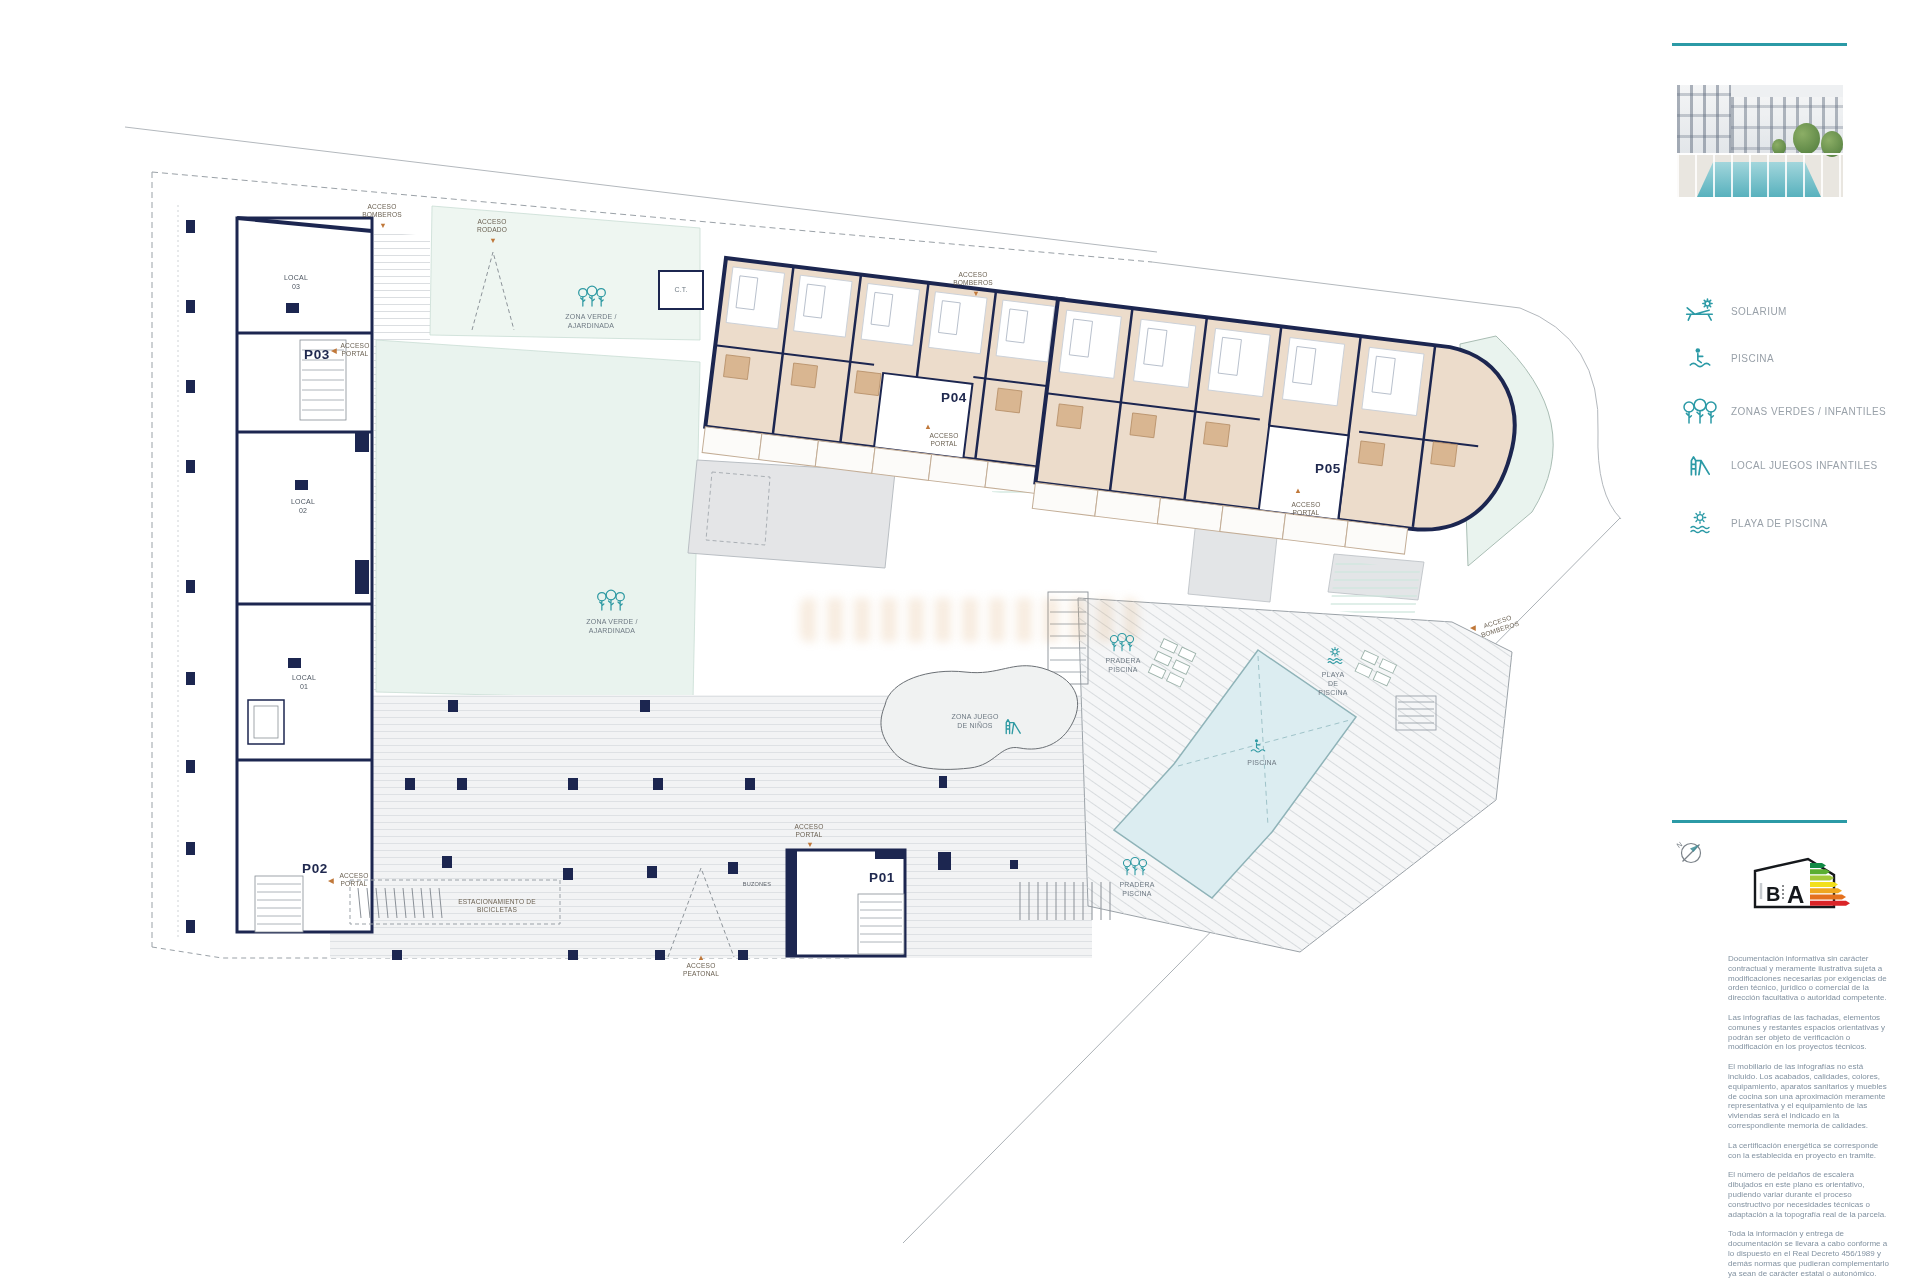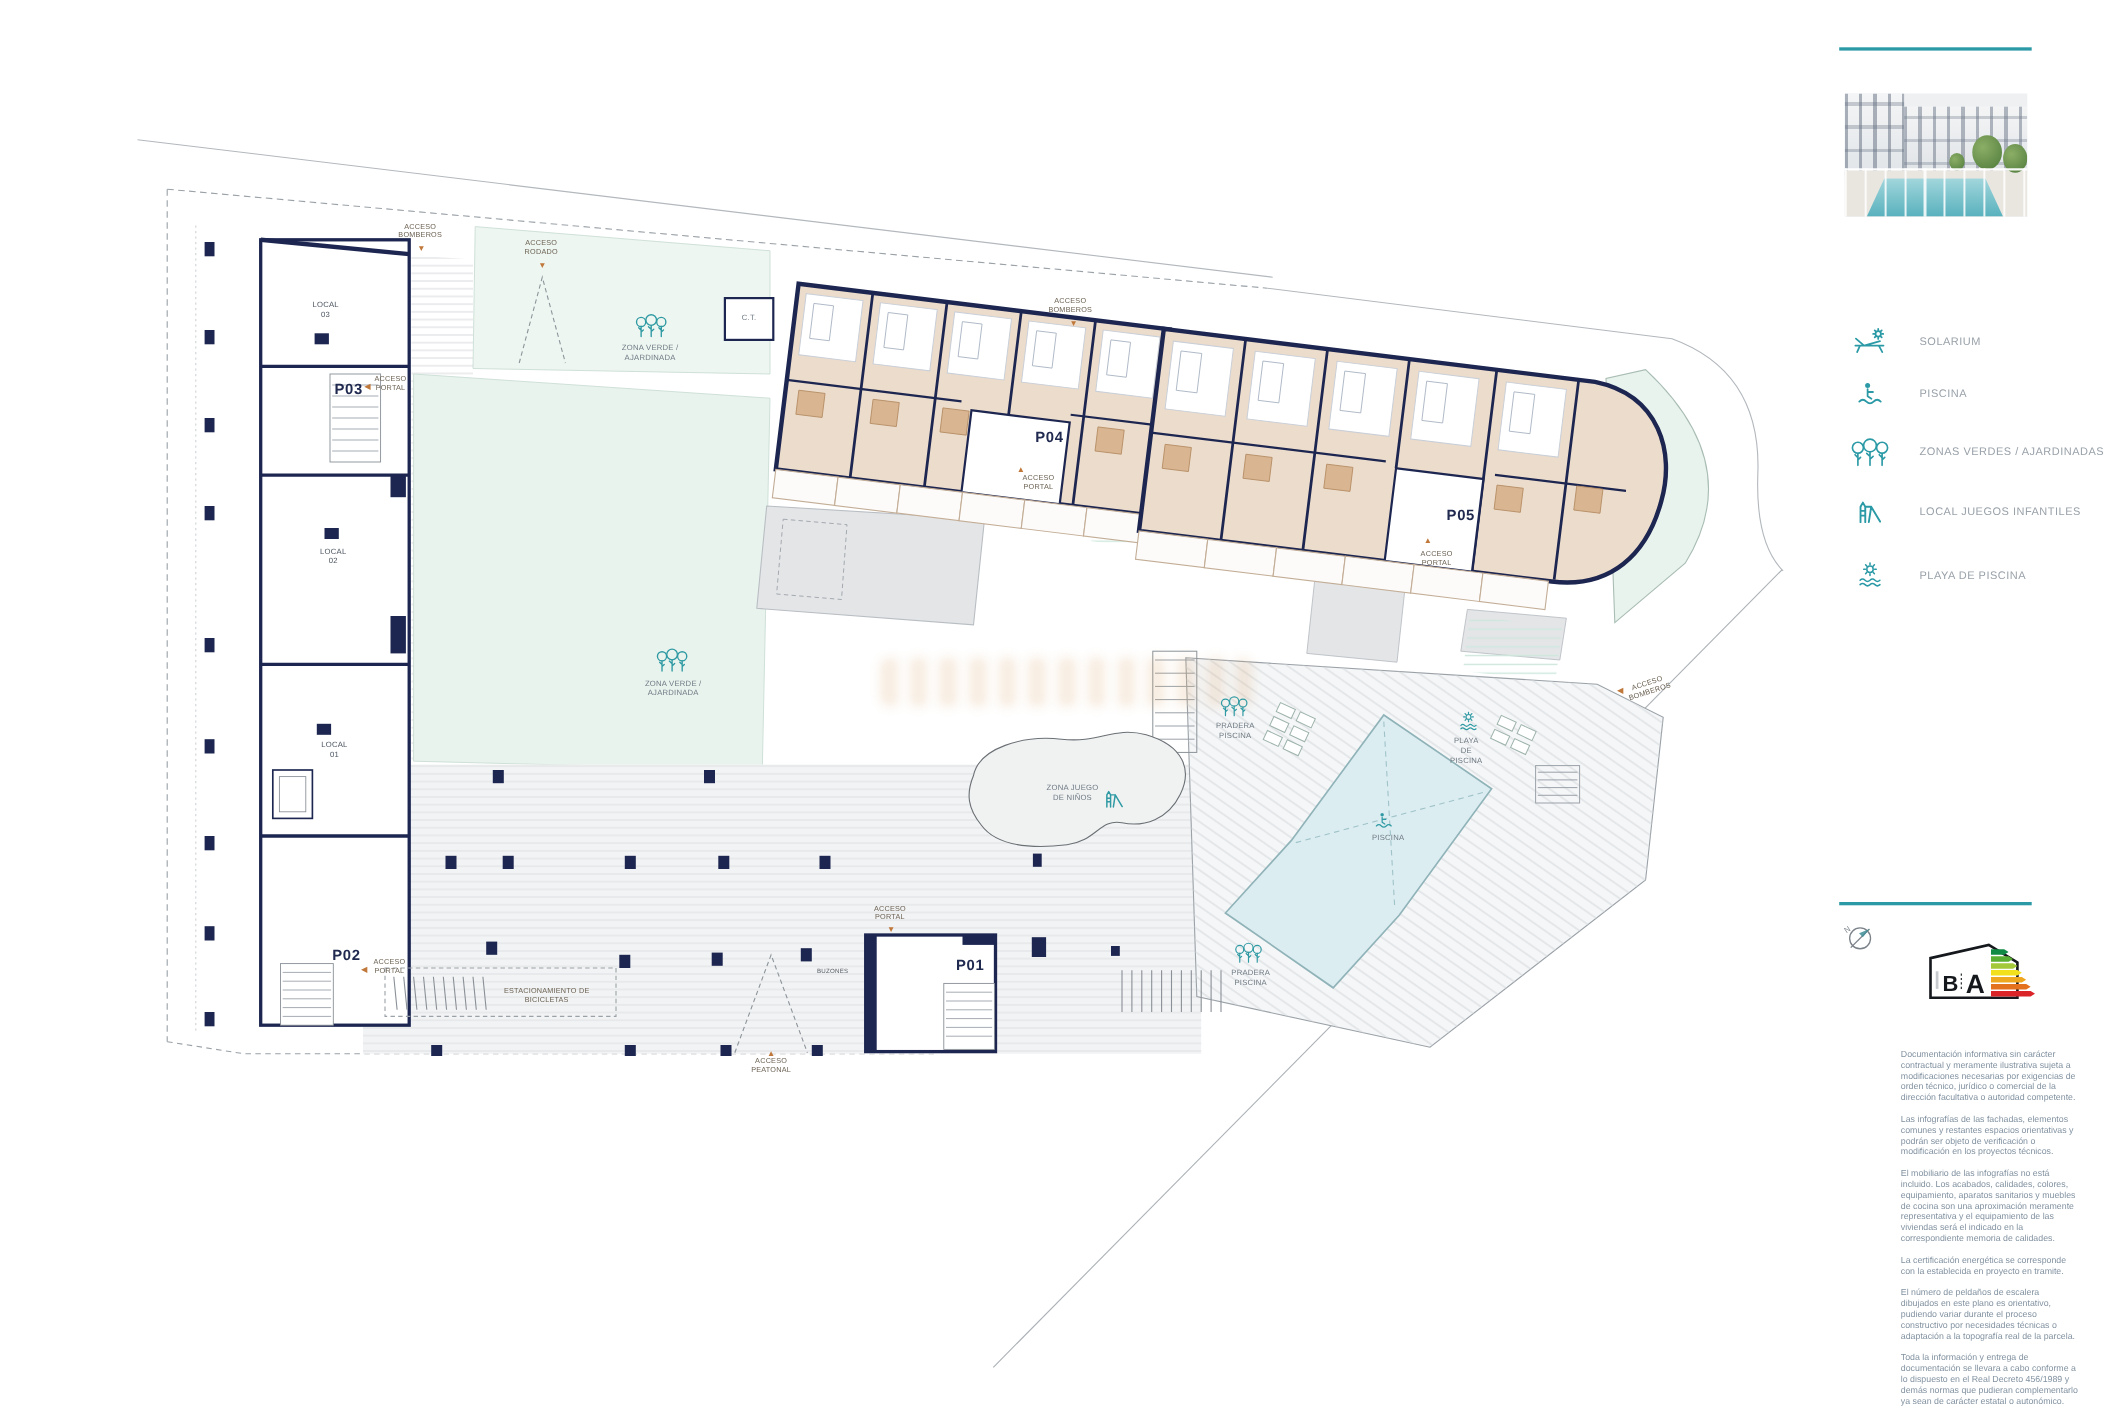--- a/index.html
+++ b/index.html
@@ -22,21 +22,21 @@
        font-size:7.5px;line-height:1;}
   .picon{position:absolute;transform:translate(-50%,-50%);color:#2f9aa3;}
 
   
   .watermark{position:absolute;left:800px;top:598px;width:338px;height:44px;
      background:repeating-linear-gradient(90deg,rgba(213,152,84,.55) 0 16px,rgba(213,152,84,0) 16px 27px);
      filter:blur(5px);opacity:.33;border-radius:8px;}
 
   
   .rule{position:absolute;height:3px;background:#2B9AA6;}
-  .legend-row{position:absolute;display:flex;align-items:center;gap:27px;height:36px;}
+  .legend-row{position:absolute;display:flex;align-items:center;gap:13px;height:36px;}
   .legend-icon{width:36px;display:flex;align-items:center;justify-content:center;color:#2B9AA6;flex:0 0 36px;}
   .legend-label{font-size:10px;color:#99a1a9;letter-spacing:.45px;white-space:nowrap;}
 
   .photo{position:absolute;left:1677px;top:85px;width:166px;height:112px;overflow:hidden;background:#eef0f2;}
   .ph-bldg{position:absolute;background:
      repeating-linear-gradient(90deg,rgba(96,108,126,.5) 0 3px,rgba(0,0,0,0) 3px 13px),
      repeating-linear-gradient(180deg,rgba(0,0,0,0) 0 8px,rgba(96,108,126,.32) 8px 11px,rgba(0,0,0,0) 11px 21px),
      linear-gradient(#f4f5f6,#dfe3e7);}
   .ph-b1{left:0;top:0;width:54px;height:80px;}
   .ph-b2{left:54px;top:12px;width:112px;height:60px;opacity:.92;}
@@ -457,21 +457,21 @@
         </svg>
       </span>
     <span class="legend-label">PISCINA</span>
   </div>
   <div class="legend-row" style="left:1682px;top:393px">
     <span class="legend-icon">
         <svg width="36" height="28">
           <use href="#sym-trees"></use>
         </svg>
       </span>
-    <span class="legend-label">ZONAS VERDES / AJARDINADAS</span>
+    <span class="legend-label">ZONAS VERDES / INFANTILES</span>
   </div>
   <div class="legend-row" style="left:1682px;top:447px">
     <span class="legend-icon">
         <svg width="28" height="28">
           <use href="#sym-slide"></use>
         </svg>
       </span>
     <span class="legend-label">LOCAL JUEGOS INFANTILES</span>
   </div>
   <div class="legend-row" style="left:1682px;top:505px">

